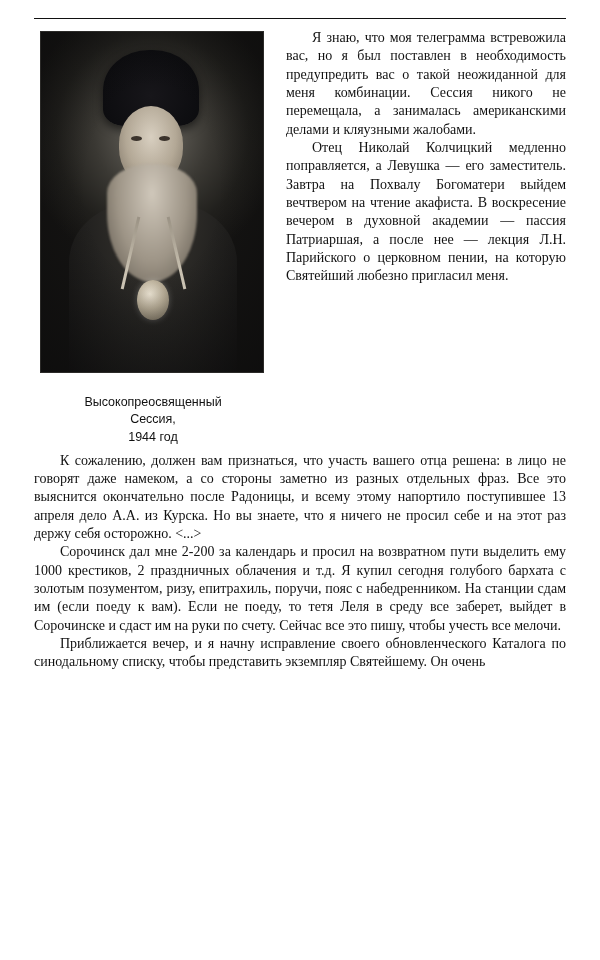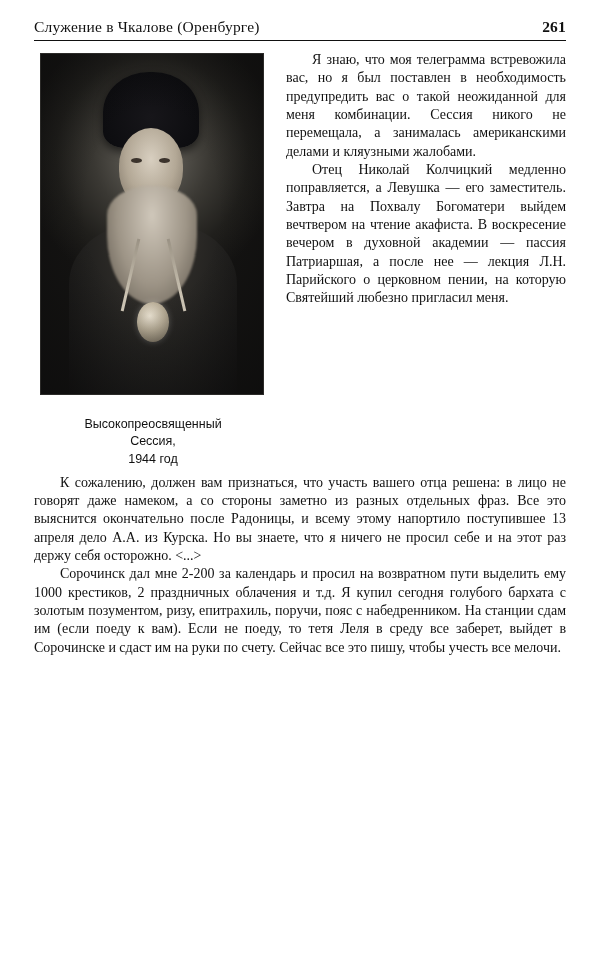--- a/index.html
+++ b/index.html
@@ -141,24 +141,20 @@
     margin: 0;
     text-indent: 26px;
   }
   .clear { clear: both; }
 </style>
 </head>
 <body>
 
 <div class="page">
 
-  <div class="header">
-    <div class="title">Служение в Чкалове (Оренбурге)</div>
-    <div class="folio">261</div>
-  </div>
   <div class="rule"></div>
 
   <div class="figure">
     <div class="photo">
       <div class="ph-klobuk"></div>
       <div class="ph-body"></div>
       <div class="ph-face"></div>
       <div class="ph-eye-l"></div>
       <div class="ph-eye-r"></div>
       <div class="ph-beard"></div>
@@ -173,15 +169,16 @@
       <div>1944 год</div>
     </div>
   </div>
 
   <div class="body-text">
     <p>Я знаю, что моя телеграмма встревожила вас, но я был поставлен в необходимость предупредить вас о такой неожиданной для меня комбинации. Сессия никого не перемещала, а занималась американскими делами и кляузными жалобами.</p>
     <p>Отец Николай Колчицкий медленно поправляется, а Левушка — его заместитель. Завтра на Похвалу Богоматери выйдем вечтвером на чтение акафиста. В воскресение вечером в духовной академии — пассия Патриаршая, а после нее — лекция Л.Н. Парийского о церковном пении, на которую Святейший любезно пригласил меня.</p>
     <div class="clear"></div>
     <p>К сожалению, должен вам признаться, что участь вашего отца решена: в лицо не говорят даже намеком, а со стороны заметно из разных отдельных фраз. Все это выяснится окончательно после Радоницы, и всему этому напортило поступившее 13 апреля дело А.А. из Курска. Но вы знаете, что я ничего не просил себе и на этот раз держу себя осторожно. &lt;...&gt;</p>
     <p>Сорочинск дал мне 2-200 за календарь и просил на возвратном пути выделить ему 1000 крестиков, 2 праздничных облачения и т.д. Я купил сегодня голубого бархата с золотым позументом, ризу, епитрахиль, поручи, пояс с набедренником. На станции сдам им (если поеду к вам). Если не поеду, то тетя Леля в среду все заберет, выйдет в Сорочинске и сдаст им на руки по счету. Сейчас все это пишу, чтобы учесть все мелочи.</p>
+    <p>Приближается вечер, и я начну исправление своего обновленческого Каталога по синодальному списку, чтобы представить экземпляр Святейшему. Он очень</p>
   </div>
 
 </div>
 
 </body></html>

